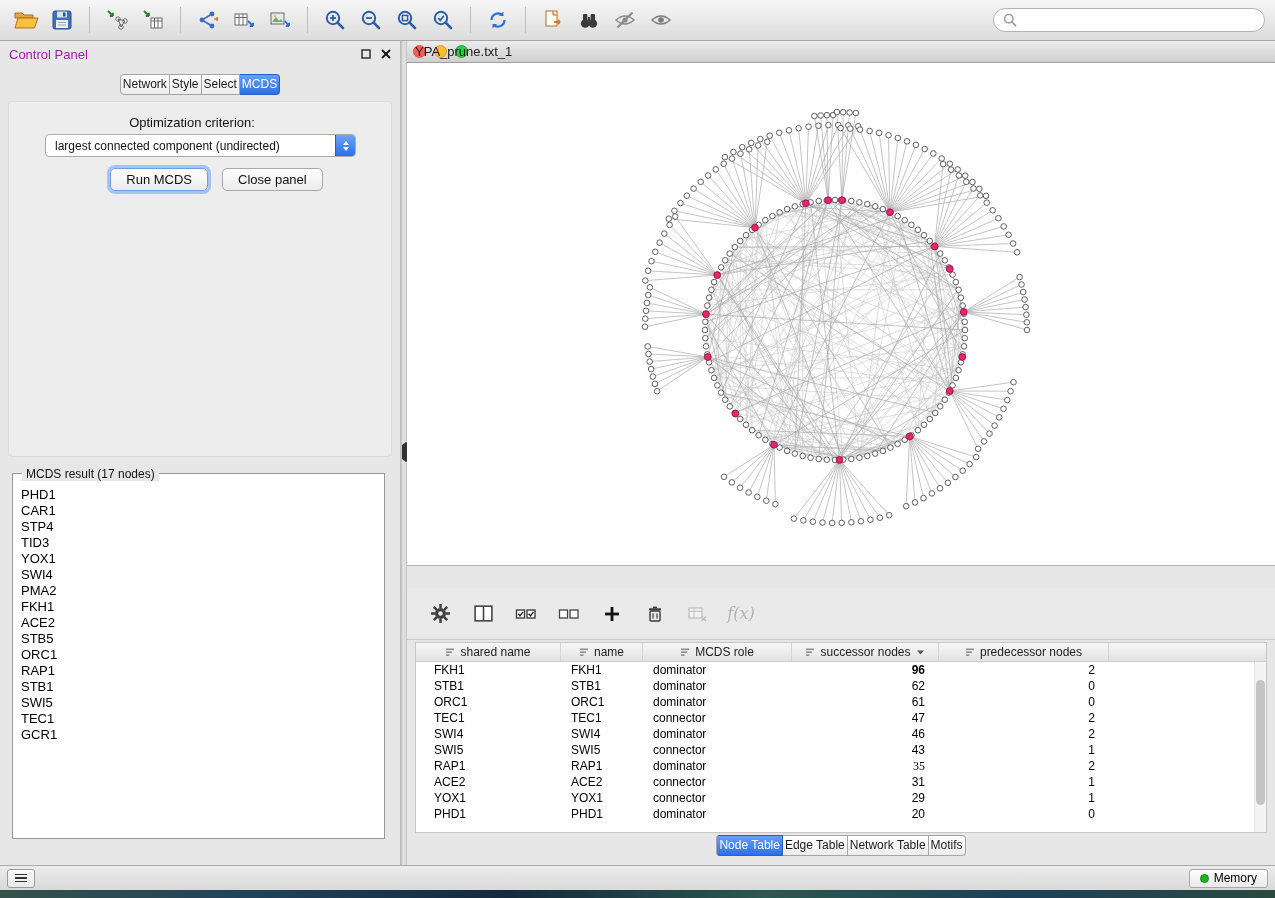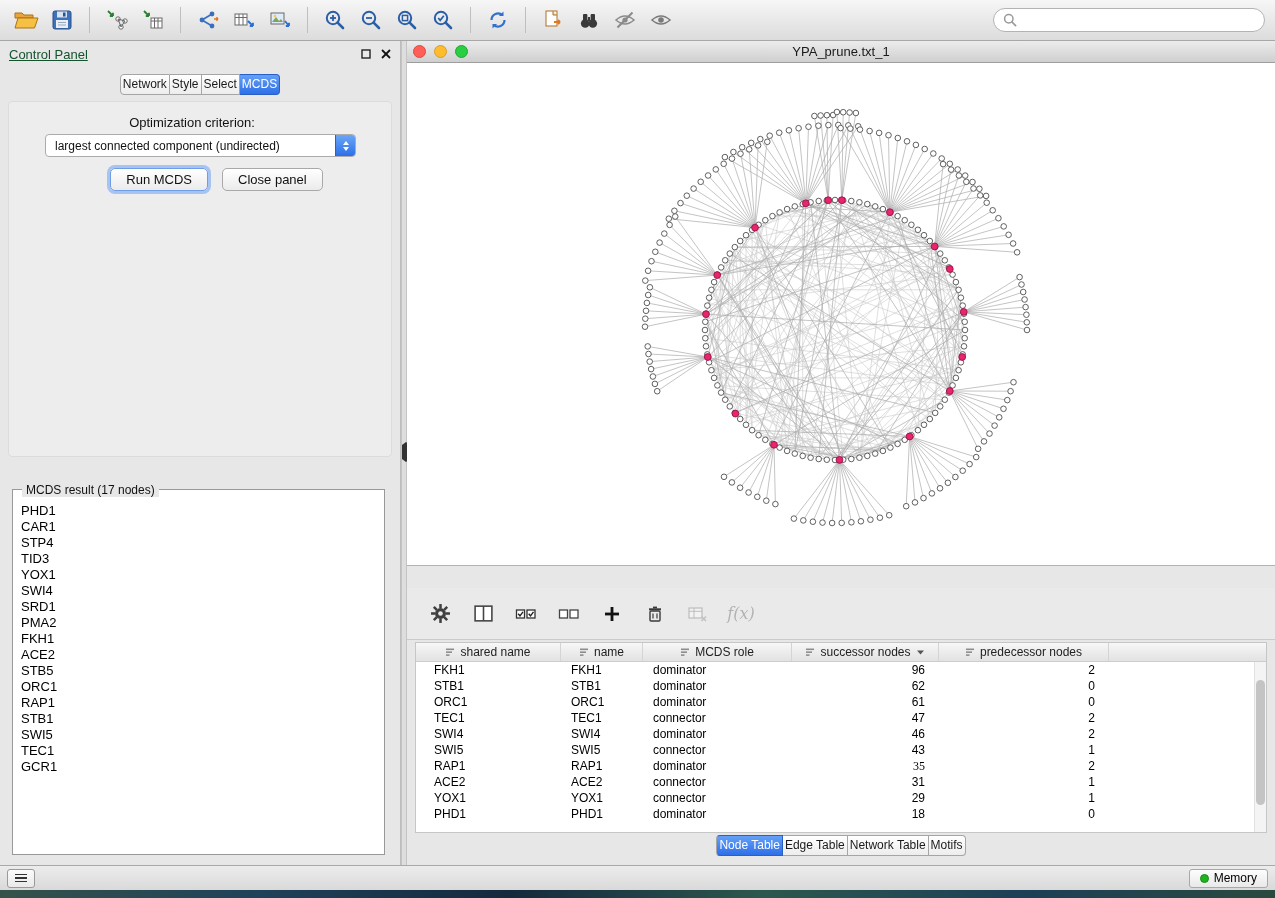--- a/index.html
+++ b/index.html
@@ -12,62 +12,62 @@
     display:flex; align-items:center; padding:0 10px; gap:4px; }
   .tb-btn { width:32px; height:32px; display:flex; align-items:center; justify-content:center; border-radius:4px; background:transparent; border:none; }
   .tb-sep { width:1px; height:26px; background:#bfbfbf; margin:0 7px; }
   .search-box { margin-left:auto; width:272px; height:24px; background:#fff; border:1px solid #b3b3b3;
     border-radius:13px; display:flex; align-items:center; padding:0 9px; gap:6px; }
   .search-box input { border:none; outline:none; flex:1; font-size:12px; font-family:"Liberation Sans",sans-serif; background:transparent; }
 
   
   .control-panel { position:absolute; left:0; top:41px; width:401px; bottom:33px;
     background:#e7e7e7; border-right:1px solid #bdbdbd; }
-  .panel-header { height:26px; display:flex; align-items:center; padding:0 9px; font-size:13px; color:#14532d;text-decoration:underline; }
+  .panel-header { height:26px; display:flex; align-items:center; padding:0 9px; font-size:13px; color:#a21caf; }
   .win-btns { margin-left:auto; display:flex; gap:10px; align-items:center; }
   .cp-content-bg { position:absolute; left:8px; right:8px; top:60px; height:356px; background:#ededed; border:1px solid #dcdcdc; border-radius:4px; }
   .cp-tabs { position:absolute; top:33px; left:0; right:0; display:flex; justify-content:center; }
   .seg { height:21px; line-height:19px; padding:0 2px; font-size:12px; color:#1a1a1a;
     background:linear-gradient(#ffffff,#ededed); border:1px solid #a5a5a5; border-left:none; }
   .seg:first-child { border-left:1px solid #a5a5a5; border-radius:4px 0 0 4px; }
   .seg:last-child { border-radius:0 4px 4px 0; }
   .seg-active { background:linear-gradient(#65a0f7,#2d6fe8); color:#fff; border-color:#2a5fc4; }
   .opt-label { position:absolute; top:74px; left:0; right:16px; text-align:center; font-size:13px; }
   .criterion-select { position:absolute; left:45px; top:93px; width:311px; height:23px; background:#fff;
     border:1px solid #ababab; border-radius:4px; display:flex; align-items:center; padding-left:9px; font-size:12px; overflow:hidden; }
   .select-cap { margin-left:auto; width:20px; height:100%; background:linear-gradient(#6aa6f8,#2d6fe8);
     display:flex; flex-direction:column; align-items:center; justify-content:center; border-left:1px solid #2a5fc4; }
   .tri-up { width:0; height:0; border-left:3.5px solid transparent; border-right:3.5px solid transparent; border-bottom:4.5px solid #fff; margin-bottom:2px; }
   .tri-down { width:0; height:0; border-left:3.5px solid transparent; border-right:3.5px solid transparent; border-top:4.5px solid #fff; }
   .btn-row { position:absolute; top:127px; left:0; right:0; display:flex; justify-content:center; gap:14px;padding-left:33px; }
   .mac-btn { height:23px; padding:0 15px; font-size:13px; font-family:"Liberation Sans",sans-serif; color:#111;
     background:linear-gradient(#ffffff,#ebebeb); border:1px solid #a9a9a9; border-radius:5px; }
   .mac-btn.focused { box-shadow:0 0 0 3px rgba(110,160,245,.55); border-color:#6f9ee8; }
-  .result-box { position:absolute; left:12px; top:426px; width:373px; height:372px;margin-top:16px; }
+  .result-box { position:absolute; left:12px; top:426px; width:373px; height:372px; }
   .result-border { position:absolute; left:0; right:0; top:6px; bottom:0; border:1px solid #999; background:#fff; }
   .result-title { position:absolute; top:0; left:10px; background:#e7e7e7; padding:0 4px; font-size:12px; z-index:2; }
   .result-list { position:absolute; left:2px; right:2px; top:13px; bottom:2px; background:#fff; overflow:hidden; padding:7px 0 0 7px; }
   .result-item { font-size:13px; line-height:16px; color:#000; }
 
   
   .v-splitter { position:absolute; left:401px; width:6px; top:41px; bottom:33px; background:#dedede;
     border-left:1px solid #c4c4c4; border-right:1px solid #c4c4c4; }
   .splitter-ctl { position:absolute; top:404px; left:0; right:0; }
   .arr-left { width:0; height:0; border-top:3.5px solid transparent; border-bottom:3.5px solid transparent; border-right:4px solid #333; margin:2px auto; }
   .arr-right { width:0; height:0; border-top:3.5px solid transparent; border-bottom:3.5px solid transparent; border-left:4px solid #333; margin:2px auto; }
 
   
   .network-window { position:absolute; left:407px; top:41px; width:868px; height:524px; background:#fff; }
   .net-titlebar { height:22px; background:linear-gradient(#ececec,#cfcfcf); border-bottom:1px solid #9e9e9e;
     display:flex; align-items:center; padding:0 6px; position:relative; }
   .tl { width:13px; height:13px; border-radius:50%; margin-right:8px; }
   .tl.red { background:#ff5f57; border:1px solid #d94c44; }
   .tl.yellow { background:#febc2e; border:1px solid #d6a022; }
   .tl.green { background:#2ace42; border:1px solid #1fa833; }
-  .net-title { position:absolute; left:0; right:0; text-align:center; font-size:13px; color:#1a1a1a; }
+  .net-title { position:absolute; left:8px; right:0; font-size:13px; color:#1a1a1a; }
   #network-canvas { display:block; background:#fff; }
 
   
   .table-panel { position:absolute; left:407px; top:565px; width:868px; bottom:33px; background:#e7e7e7; border-top:1px solid #b3b3b3; }
   .tp-toolbar { position:absolute; left:0; right:0; top:22px; height:52px; background:#eaeaea;
     border-bottom:1px solid #cacaca; display:flex; align-items:center; padding-left:20px; gap:17px; }
   .tp-btn { width:26px; height:26px; display:flex; align-items:center; justify-content:center; background:transparent; border:none; }
   .fx { font-family:"DejaVu Serif", serif; font-style:italic; font-size:16px; color:#b3b3b3; }
   .tp-table { position:absolute; left:8px; right:8px; top:76px; bottom:32px; background:#fff; border:1px solid #c6c6c6; overflow:hidden; }
   .tp-head { display:flex; height:19px; background:linear-gradient(#f7f7f7,#e2e2e2); border-bottom:1px solid #cdcdcd; }
@@ -279,21 +279,20 @@
     <div class="result-box">
       <div class="result-border"></div>
       <span class="result-title">MCDS result (17 nodes)</span>
       <div class="result-list" id="mcds-list">
           <div class="result-item">PHD1</div>
           <div class="result-item">CAR1</div>
           <div class="result-item">STP4</div>
           <div class="result-item">TID3</div>
           <div class="result-item">YOX1</div>
           <div class="result-item">SWI4</div>
-          <div class="result-item">SRD1</div>
           <div class="result-item">PMA2</div>
           <div class="result-item">FKH1</div>
           <div class="result-item">ACE2</div>
           <div class="result-item">STB5</div>
           <div class="result-item">ORC1</div>
           <div class="result-item">RAP1</div>
           <div class="result-item">STB1</div>
           <div class="result-item">SWI5</div>
           <div class="result-item">TEC1</div>
           <div class="result-item">GCR1</div>
@@ -1062,21 +1061,21 @@
             </svg>
             <span>predecessor nodes</span>
           </div>
           <div class="tp-hcell tp-filler" style="flex: 1 1 0%;"></div>
         </div>
       <div class="tp-body" id="tp-body">
           <div class="tp-row">
             <div class="tp-cell c0" style="width: 145px;">FKH1</div>
             <div class="tp-cell c1" style="width: 82px;">FKH1</div>
             <div class="tp-cell c2" style="width: 149px;">dominator</div>
-            <div class="tp-cell num" style="width: 147px;">96</div>
+            <div class="tp-cell num" style="width: 147px; font-weight: bold;">96</div>
             <div class="tp-cell num" style="width: 170px;">2</div>
           </div>
           <div class="tp-row">
             <div class="tp-cell c0" style="width: 145px;">STB1</div>
             <div class="tp-cell c1" style="width: 82px;">STB1</div>
             <div class="tp-cell c2" style="width: 149px;">dominator</div>
             <div class="tp-cell num" style="width: 147px;">62</div>
             <div class="tp-cell num" style="width: 170px;">0</div>
           </div>
           <div class="tp-row">
@@ -1125,21 +1124,21 @@
             <div class="tp-cell c0" style="width: 145px;">YOX1</div>
             <div class="tp-cell c1" style="width: 82px;">YOX1</div>
             <div class="tp-cell c2" style="width: 149px;">connector</div>
             <div class="tp-cell num" style="width: 147px;">29</div>
             <div class="tp-cell num" style="width: 170px;">1</div>
           </div>
           <div class="tp-row">
             <div class="tp-cell c0" style="width: 145px;">PHD1</div>
             <div class="tp-cell c1" style="width: 82px;">PHD1</div>
             <div class="tp-cell c2" style="width: 149px;">dominator</div>
-            <div class="tp-cell num" style="width: 147px;">18</div>
+            <div class="tp-cell num" style="width: 147px;">20</div>
             <div class="tp-cell num" style="width: 170px;">0</div>
           </div>
         </div>
       <div class="tp-scroll">
           <div class="tp-thumb"></div>
         </div>
     </div>
     <div class="tp-tabs" id="tp-tabs">
         <div class="seg seg-active">Node Table</div>
         <div class="seg">Edge Table</div>

